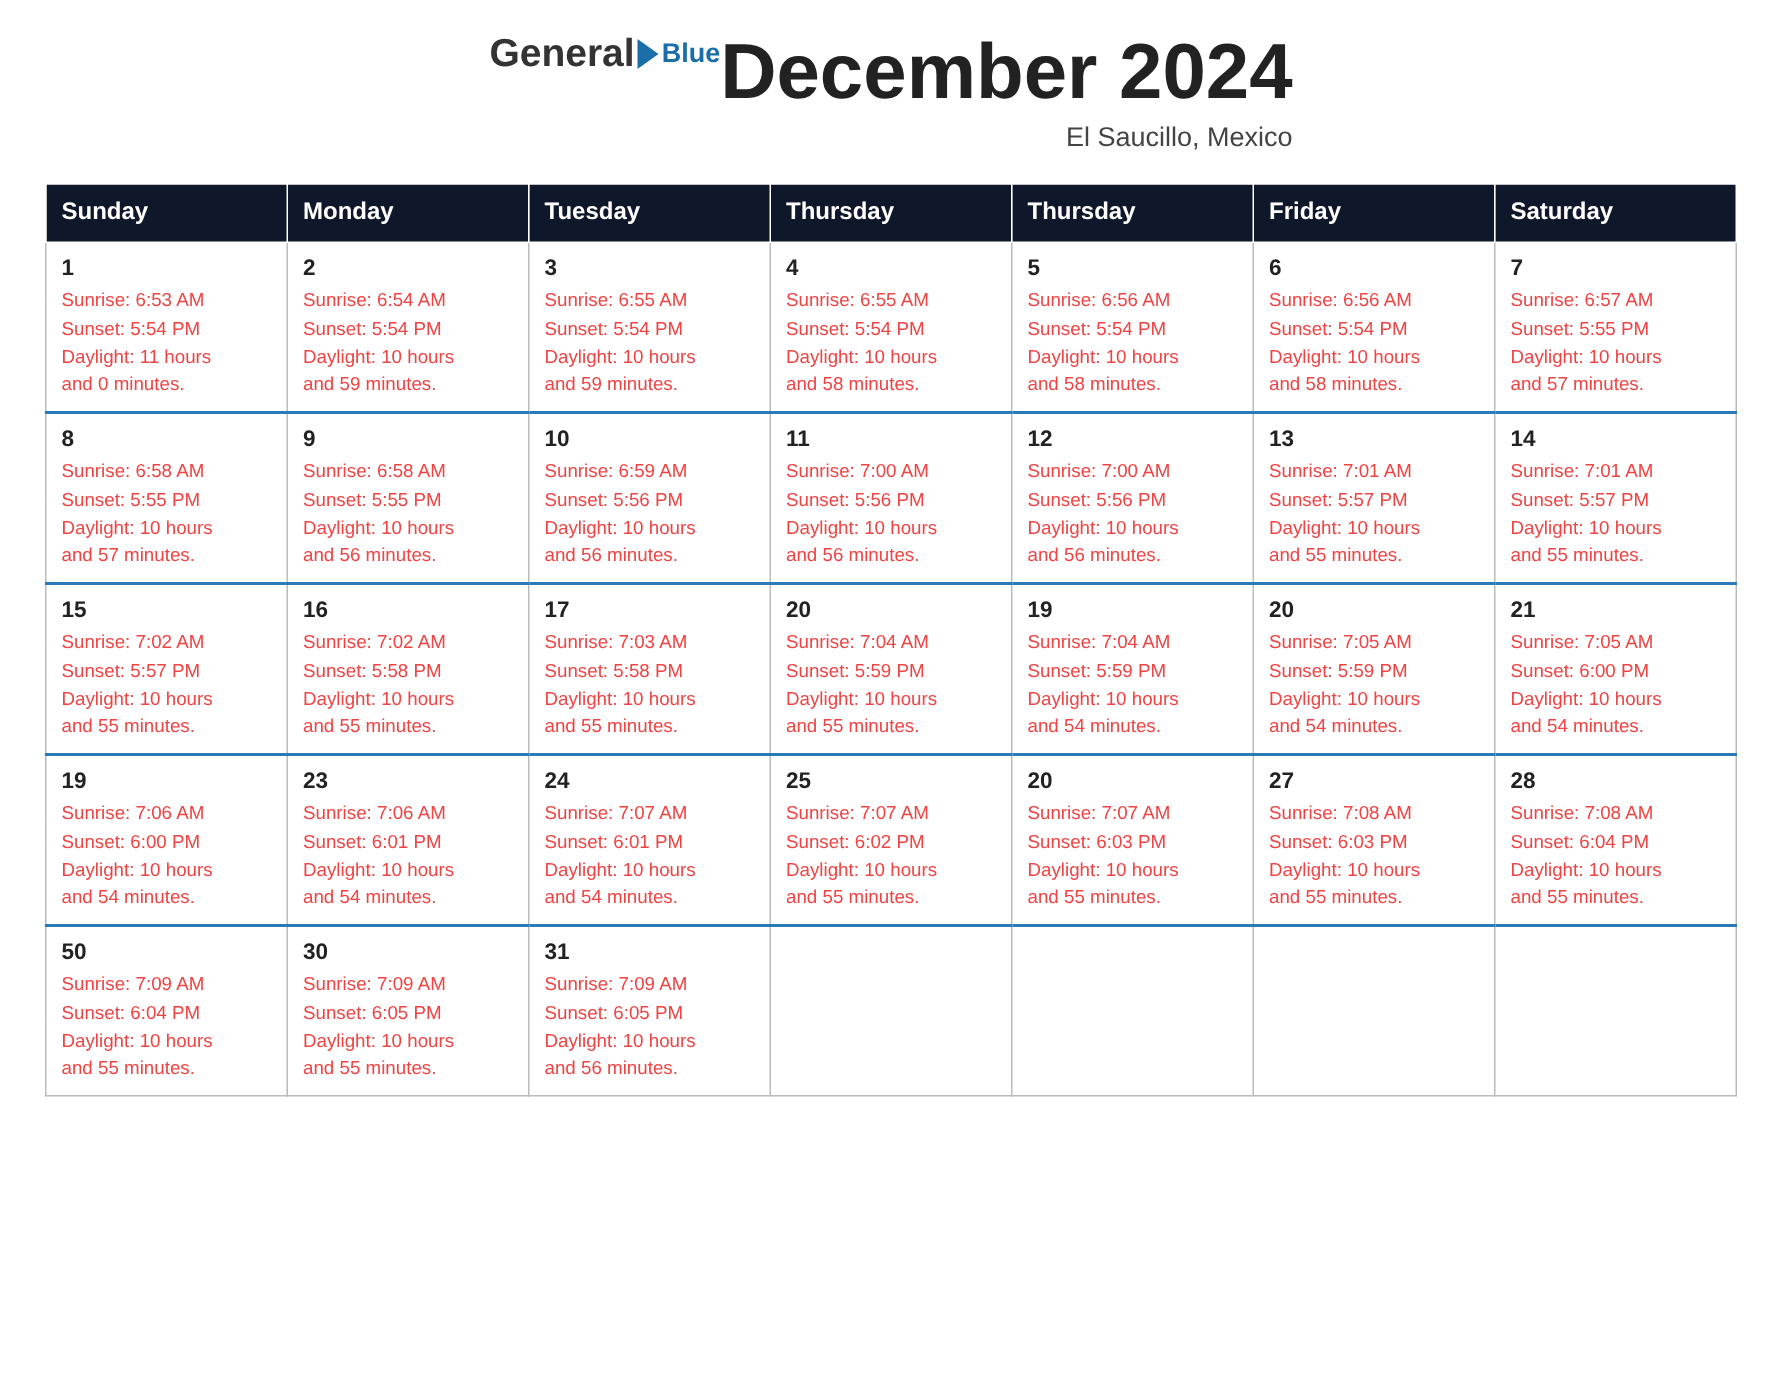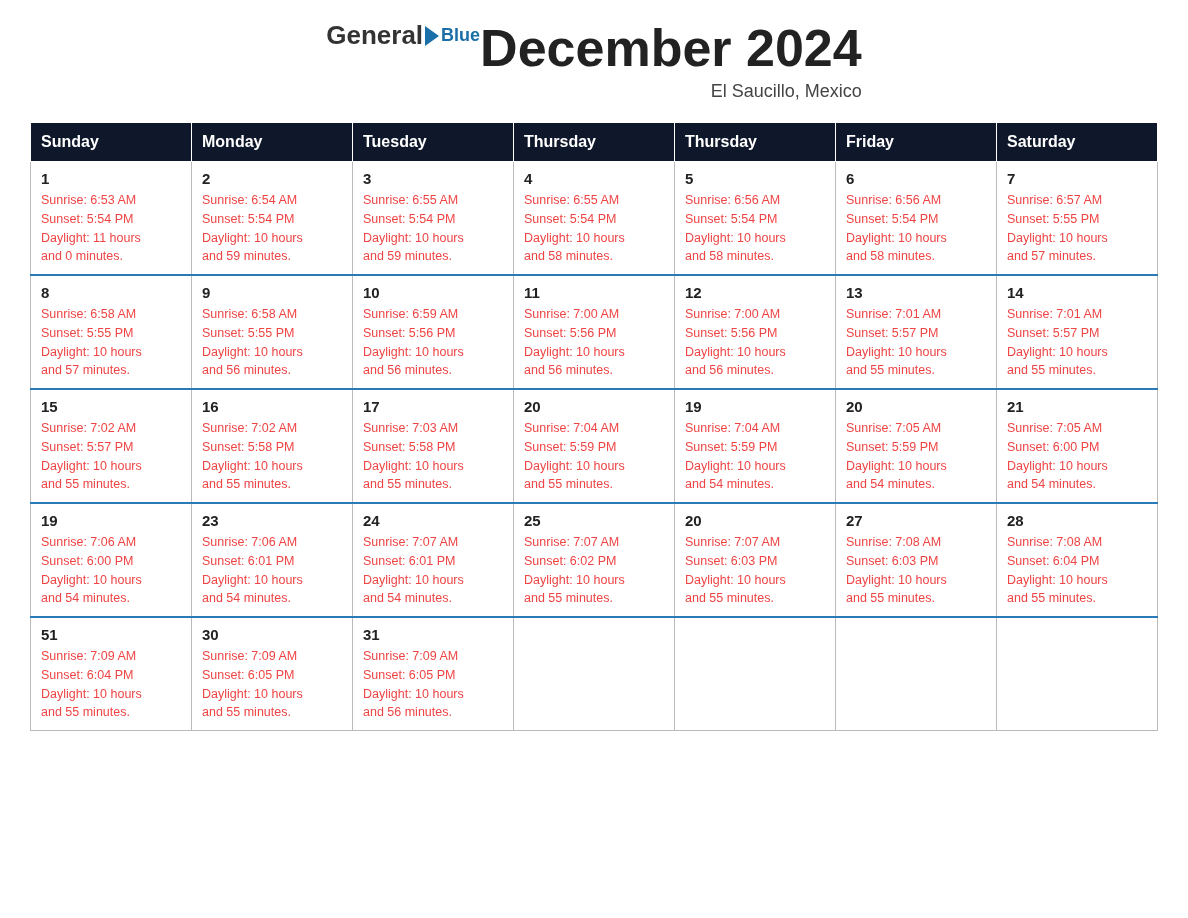--- a/index.html
+++ b/index.html
@@ -244,21 +244,21 @@
           <span class="day-number">27</span>
           <div class="day-info">Sunrise: 7:08 AM<br>Sunset: 6:03 PM<br>Daylight: 10 hours<br>and 55 minutes.</div>
         </td>
         <td>
           <span class="day-number">28</span>
           <div class="day-info">Sunrise: 7:08 AM<br>Sunset: 6:04 PM<br>Daylight: 10 hours<br>and 55 minutes.</div>
         </td>
       </tr>
       <tr>
         <td>
-          <span class="day-number">51</span>
+          <span class="day-number">50</span>
           <div class="day-info">Sunrise: 7:09 AM<br>Sunset: 6:04 PM<br>Daylight: 10 hours<br>and 55 minutes.</div>
         </td>
         <td>
           <span class="day-number">30</span>
           <div class="day-info">Sunrise: 7:09 AM<br>Sunset: 6:05 PM<br>Daylight: 10 hours<br>and 55 minutes.</div>
         </td>
         <td>
           <span class="day-number">31</span>
           <div class="day-info">Sunrise: 7:09 AM<br>Sunset: 6:05 PM<br>Daylight: 10 hours<br>and 56 minutes.</div>
         </td>

